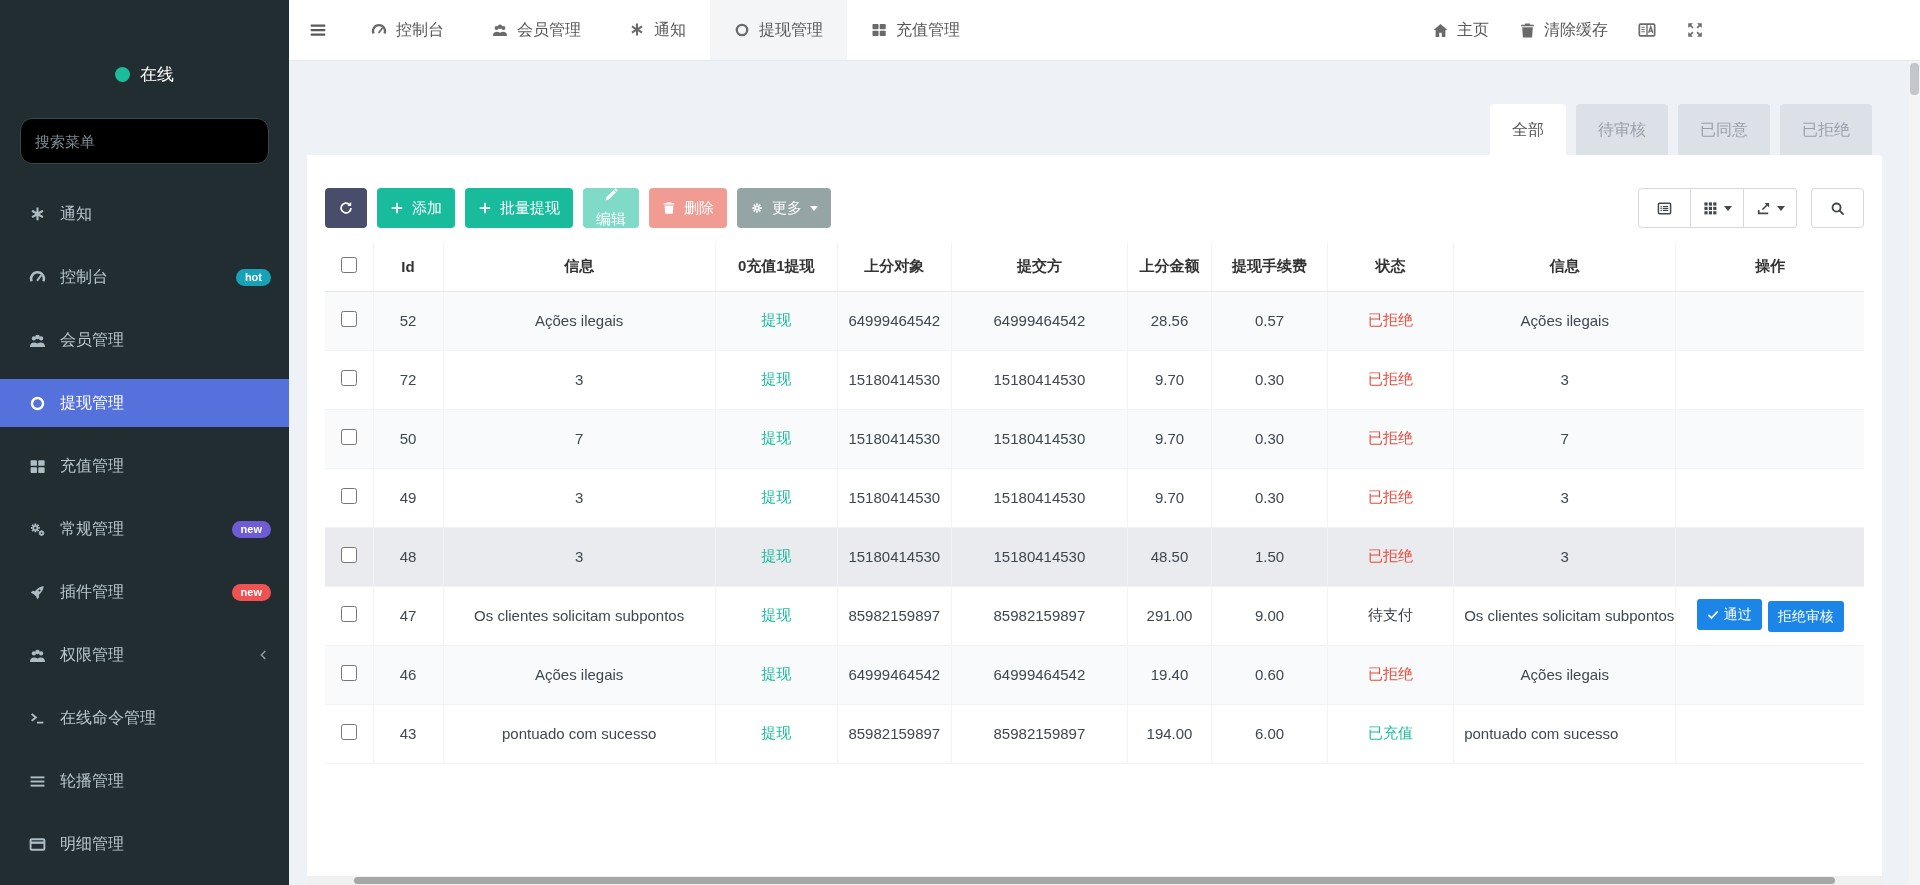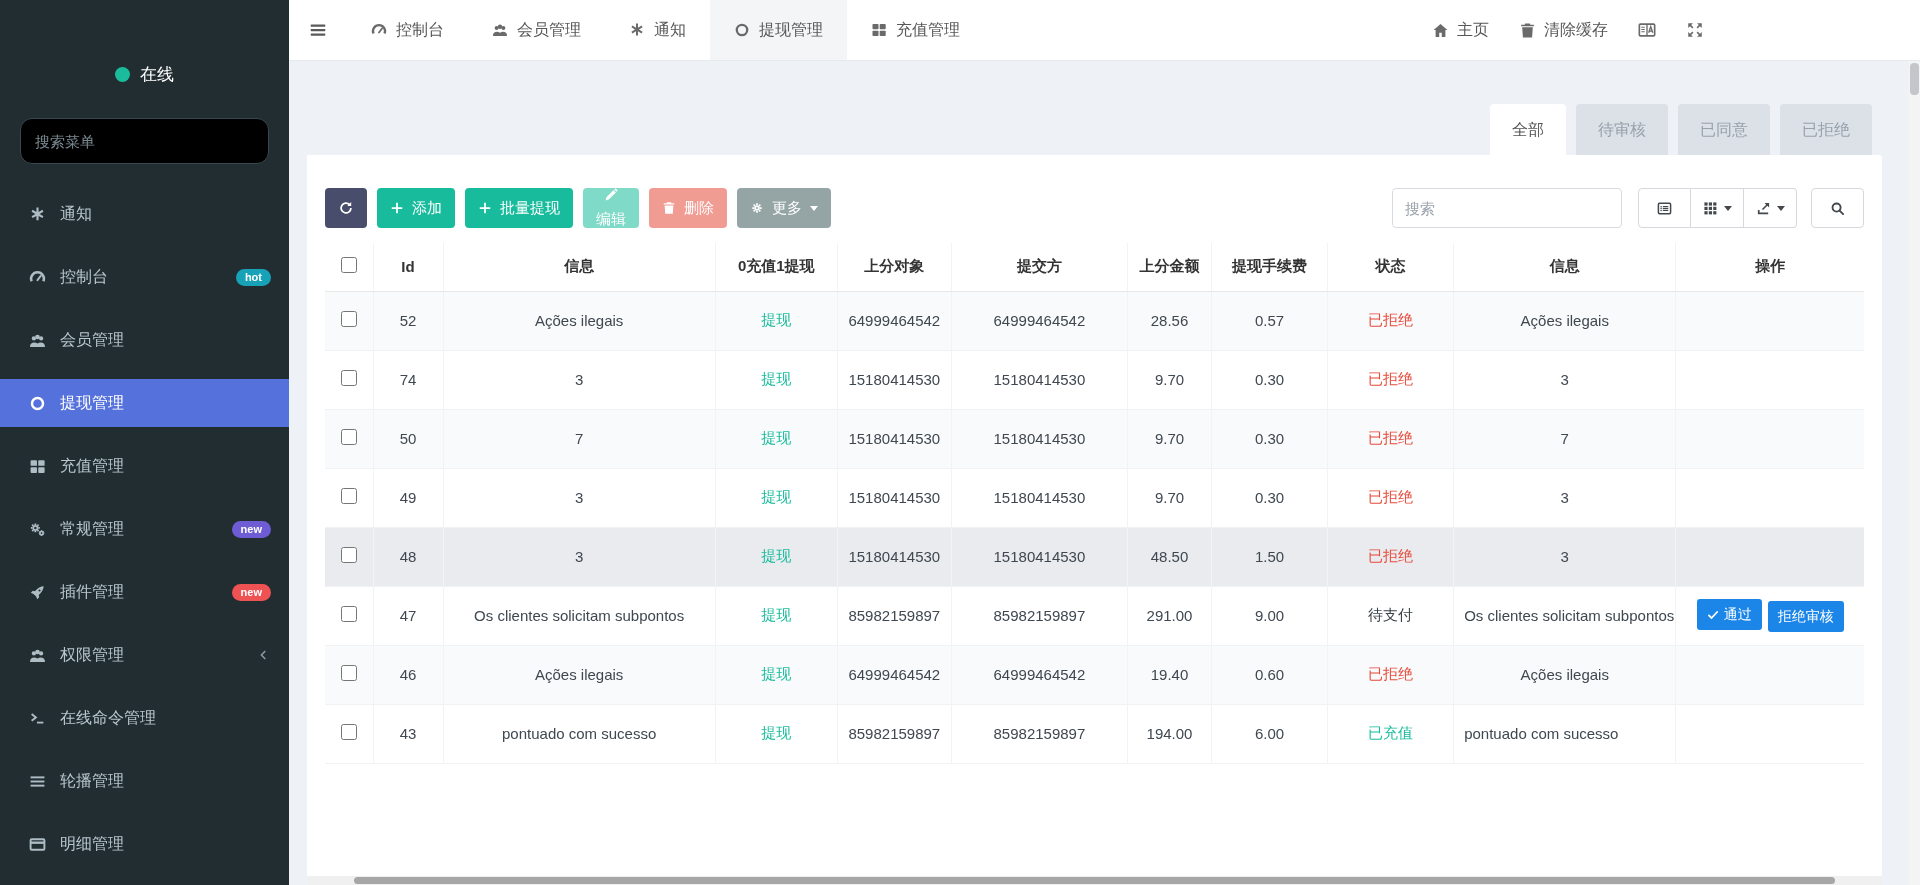--- a/index.html
+++ b/index.html
@@ -381,21 +381,20 @@
             <span>
               <svg viewBox="0 0 16 16" fill="none" stroke="currentColor">
                 <circle cx="8" cy="8" r="2.2" stroke-width="2"></circle>
                 <path stroke-width="2" d="M8 2.6v2M8 11.4v2M2.6 8h2M11.4 8h2M4.2 4.2l1.4 1.4M10.4 10.4l1.4 1.4M11.8 4.2l-1.4 1.4M5.6 10.4l-1.4 1.4"></path>
               </svg>
             </span>
             <span>更多</span>
             <span class="caret"></span>
           </button>
         <div class="toolbar-right">
-          <input class="tb-search" placeholder="搜索" style="">
           <div class="btn-group">
             <button class="gbtn">
                 <span>
                   <svg viewBox="0 0 16 16" fill="currentColor">
                     <rect x="1.5" y="2.5" width="13" height="11" rx="1.2" fill="none" stroke="currentColor" stroke-width="1.6"></rect>
                     <circle cx="4.4" cy="6" r=".8"></circle>
                     <circle cx="4.4" cy="8" r=".8"></circle>
                     <circle cx="4.4" cy="10" r=".8"></circle>
                     <path d="M6.2 5.4H12v1.2H6.2zM6.2 7.4H12v1.2H6.2zM6.2 9.4H12v1.2H6.2z"></path>
                   </svg>
@@ -476,21 +475,21 @@
               <td>64999464542</td>
               <td>64999464542</td>
               <td>28.56</td>
               <td>0.57</td>
               <td><span style="color:#e74c3c">已拒绝</span></td>
               <td class="">Ações ilegais</td>
               <td></td>
             </tr>
             <tr class="even">
               <td><input type="checkbox" style=""></td>
-              <td>74</td>
+              <td>72</td>
               <td>3</td>
               <td><a class="wlink">提现</a></td>
               <td>15180414530</td>
               <td>15180414530</td>
               <td>9.70</td>
               <td>0.30</td>
               <td><span style="color:#e74c3c">已拒绝</span></td>
               <td class="">3</td>
               <td></td>
             </tr>

